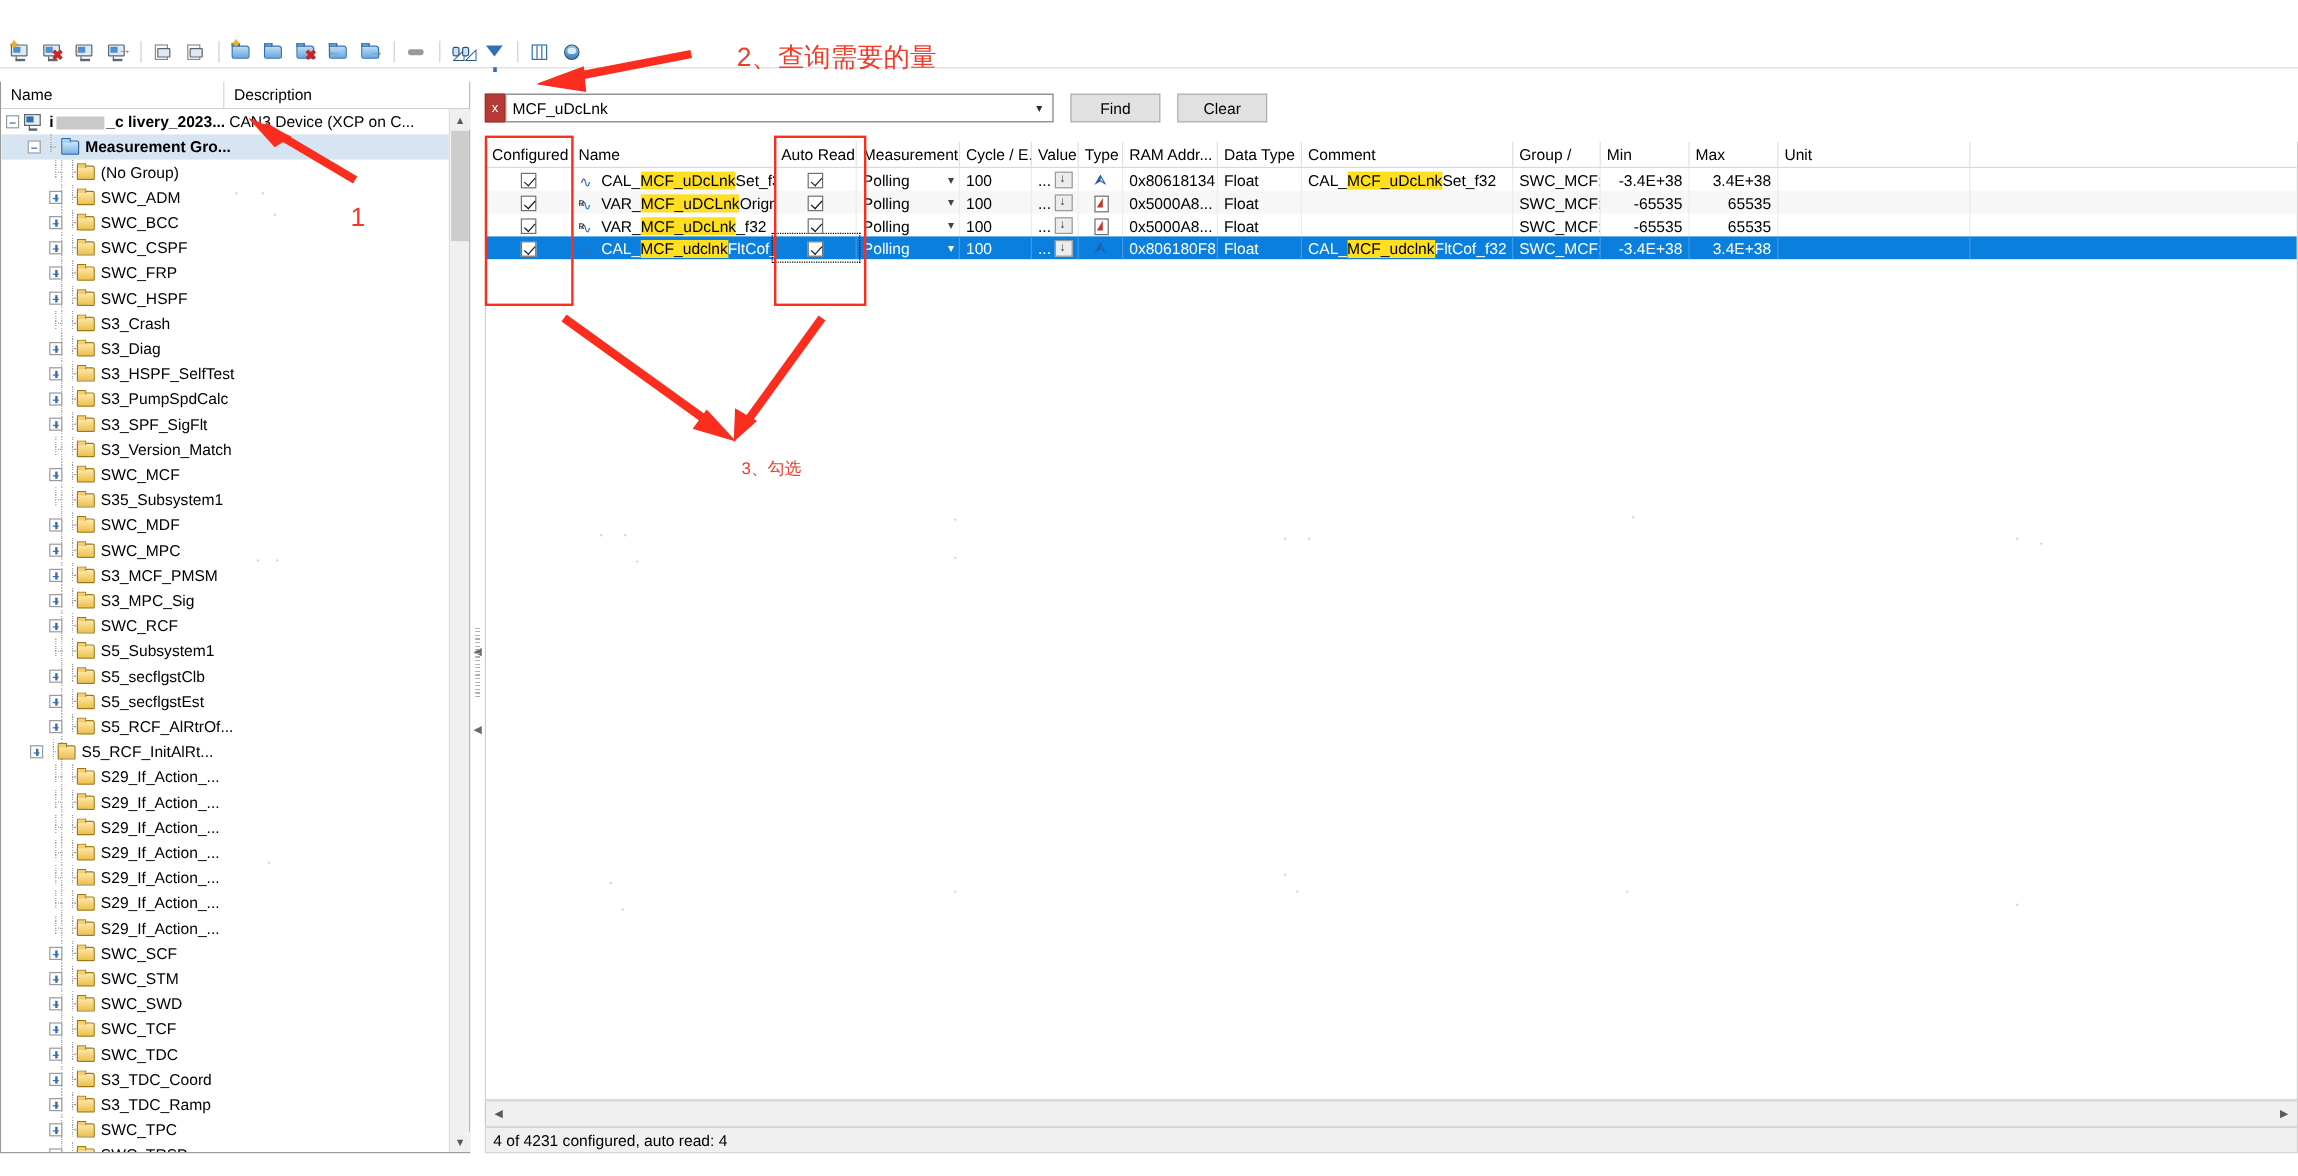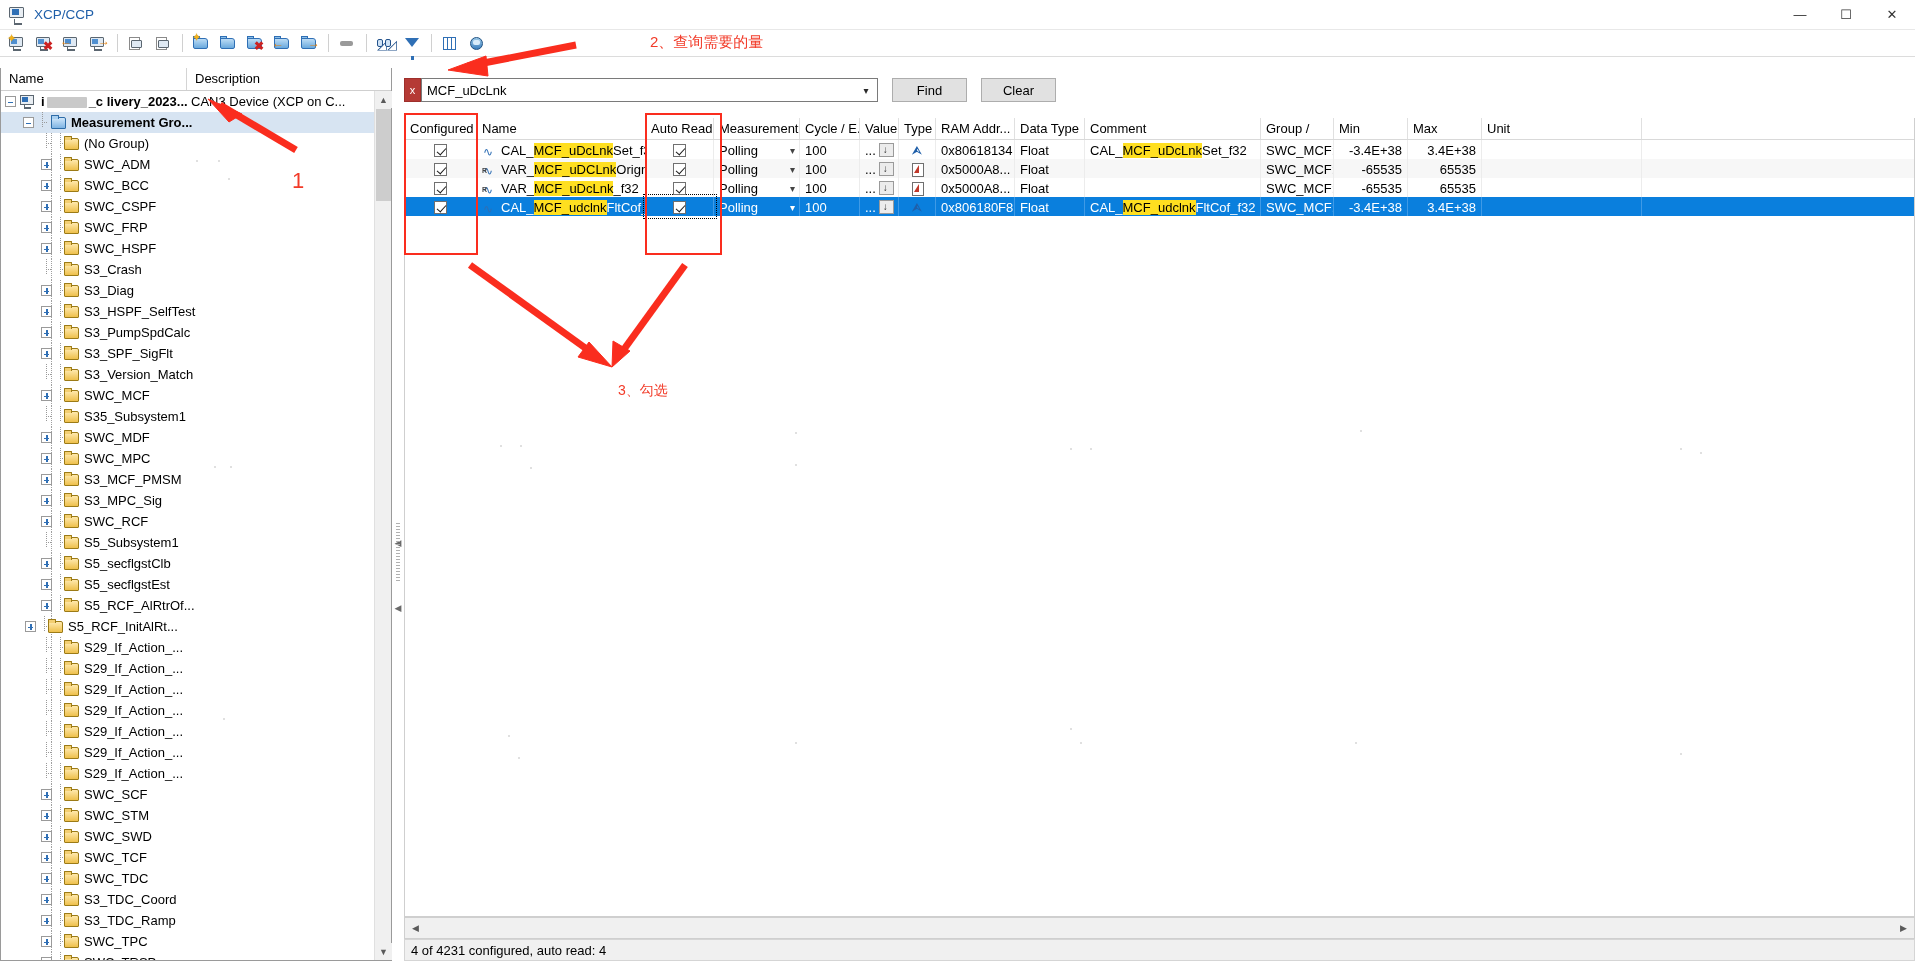--- a/index.html
+++ b/index.html
@@ -305,33 +305,20 @@
   svg.annosvg { position:absolute; left:0; top:0; width:1915px; height:980px; pointer-events:none; }
 
   
   .speck { position:absolute; width:2px; height:2px; background:#d6d6d6; border-radius:50%; }
 </style>
 </head>
 <body>
 
 <div id="app">
 
-  <div class="titlebar">
-    <div class="app-icon">
-      <div class="mon">
-          <div class="mon-in"></div>
-        </div>
-    </div>
-    <div class="title-text">XCP/CCP</div>
-    <div class="wincontrols">
-      <div>—</div>
-      <div>☐</div>
-      <div>✕</div>
-    </div>
-  </div>
 
   <div class="toolbar">
     <div class="tb-btn">
         <div class="ic">
       <div class="scr"></div>
           <div class="scr-in"></div>
           <div class="stand"></div>
           <div class="star">✦</div>
         </div>
       </div>
@@ -976,21 +963,21 @@
     <g fill="#fa2d1e" stroke="#fa2d1e">
       <path d="M685,265 L622,352" stroke-width="7" fill="none"></path>
       <polygon points="612,367 613,341 630,351"></polygon>
     </g>
   </svg>
 
   <div class="redbox" style="left:404px; top:113px; width:74px; height:142px;"></div>
   <div class="redbox" style="left:645px; top:113px; width:77px; height:142px;"></div>
 
   <div class="anno anno-text" style="left:292px; top:168px; font-size:22px;">1</div>
-  <div class="anno anno-text" style="left:650px; top:33px; font-size:15px;">2、查询需要的量</div>
+  <div class="anno anno-text" style="left:614px; top:33px; font-size:22px;">2、查询需要的量</div>
   <div class="anno anno-text" style="left:618px; top:382px; font-size:14px;">3、勾选</div>
 
   <div class="speck" style="left:196px; top:160px;"></div>
   <div class="speck" style="left:218px; top:160px;"></div>
   <div class="speck" style="left:228px; top:178px;"></div>
   <div class="speck" style="left:214px; top:466px;"></div>
   <div class="speck" style="left:230px; top:466px;"></div>
   <div class="speck" style="left:223px; top:718px;"></div>
   <div class="speck" style="left:500px; top:445px;"></div>
   <div class="speck" style="left:520px; top:445px;"></div>

